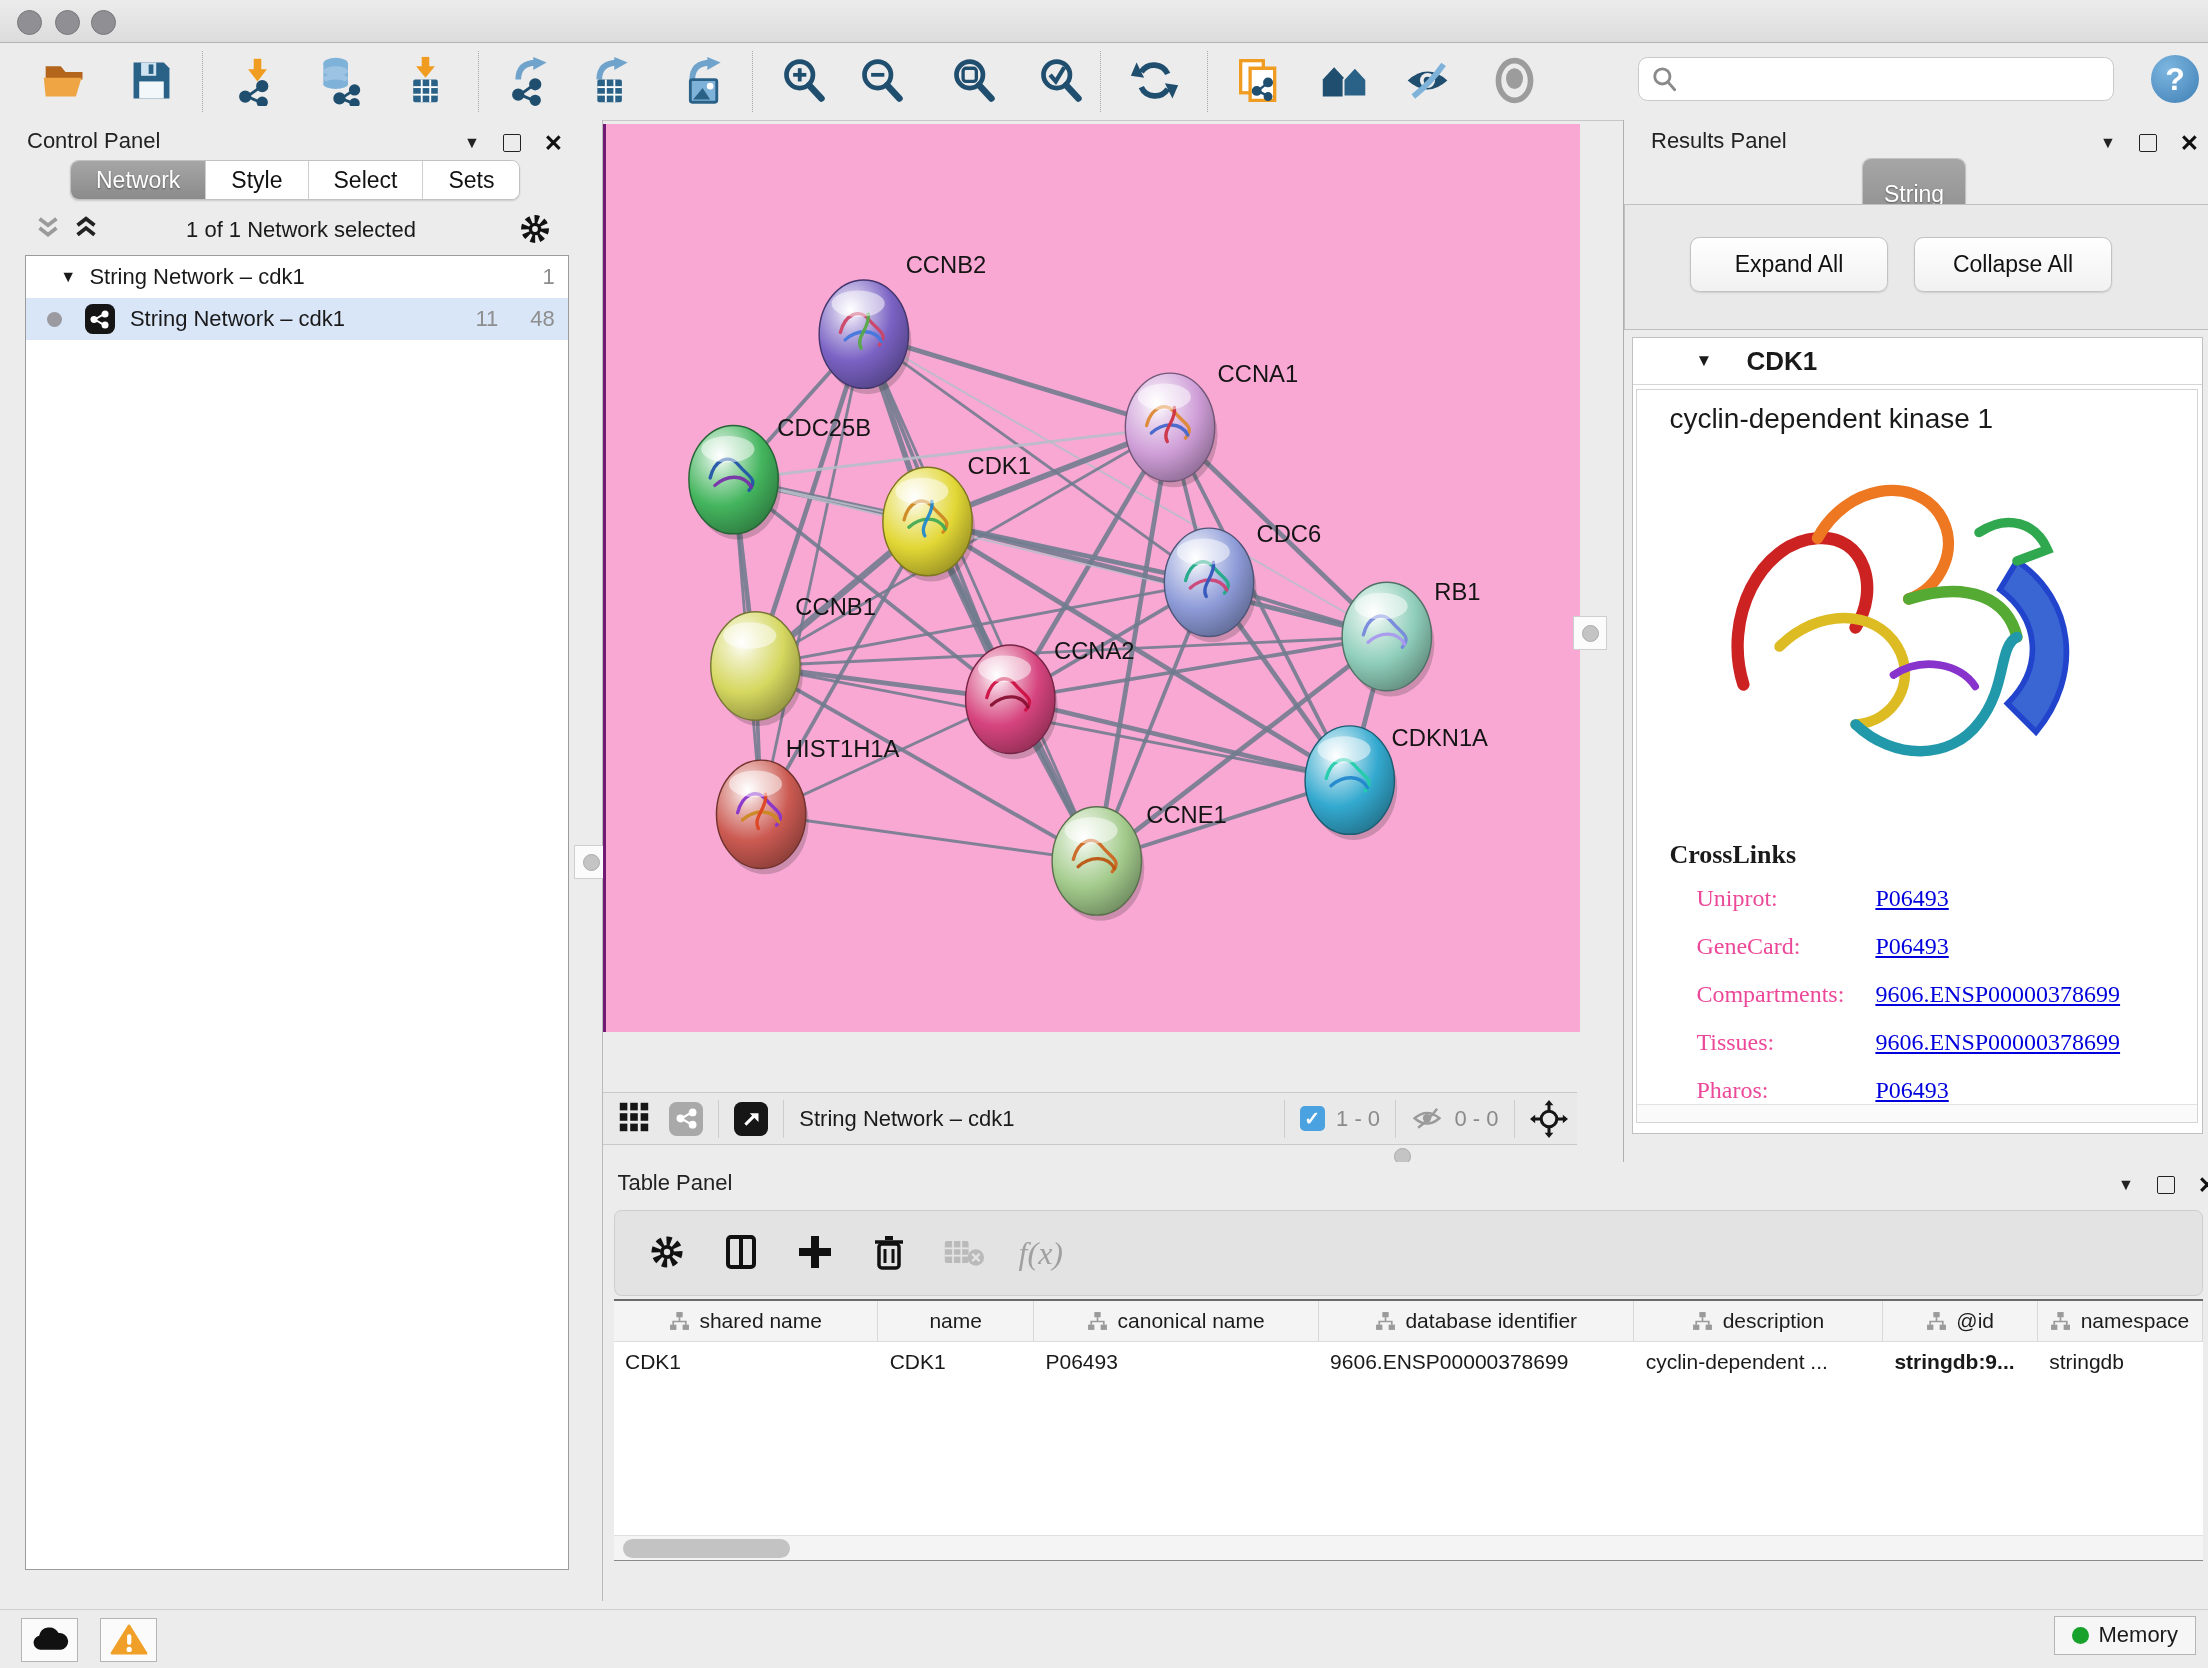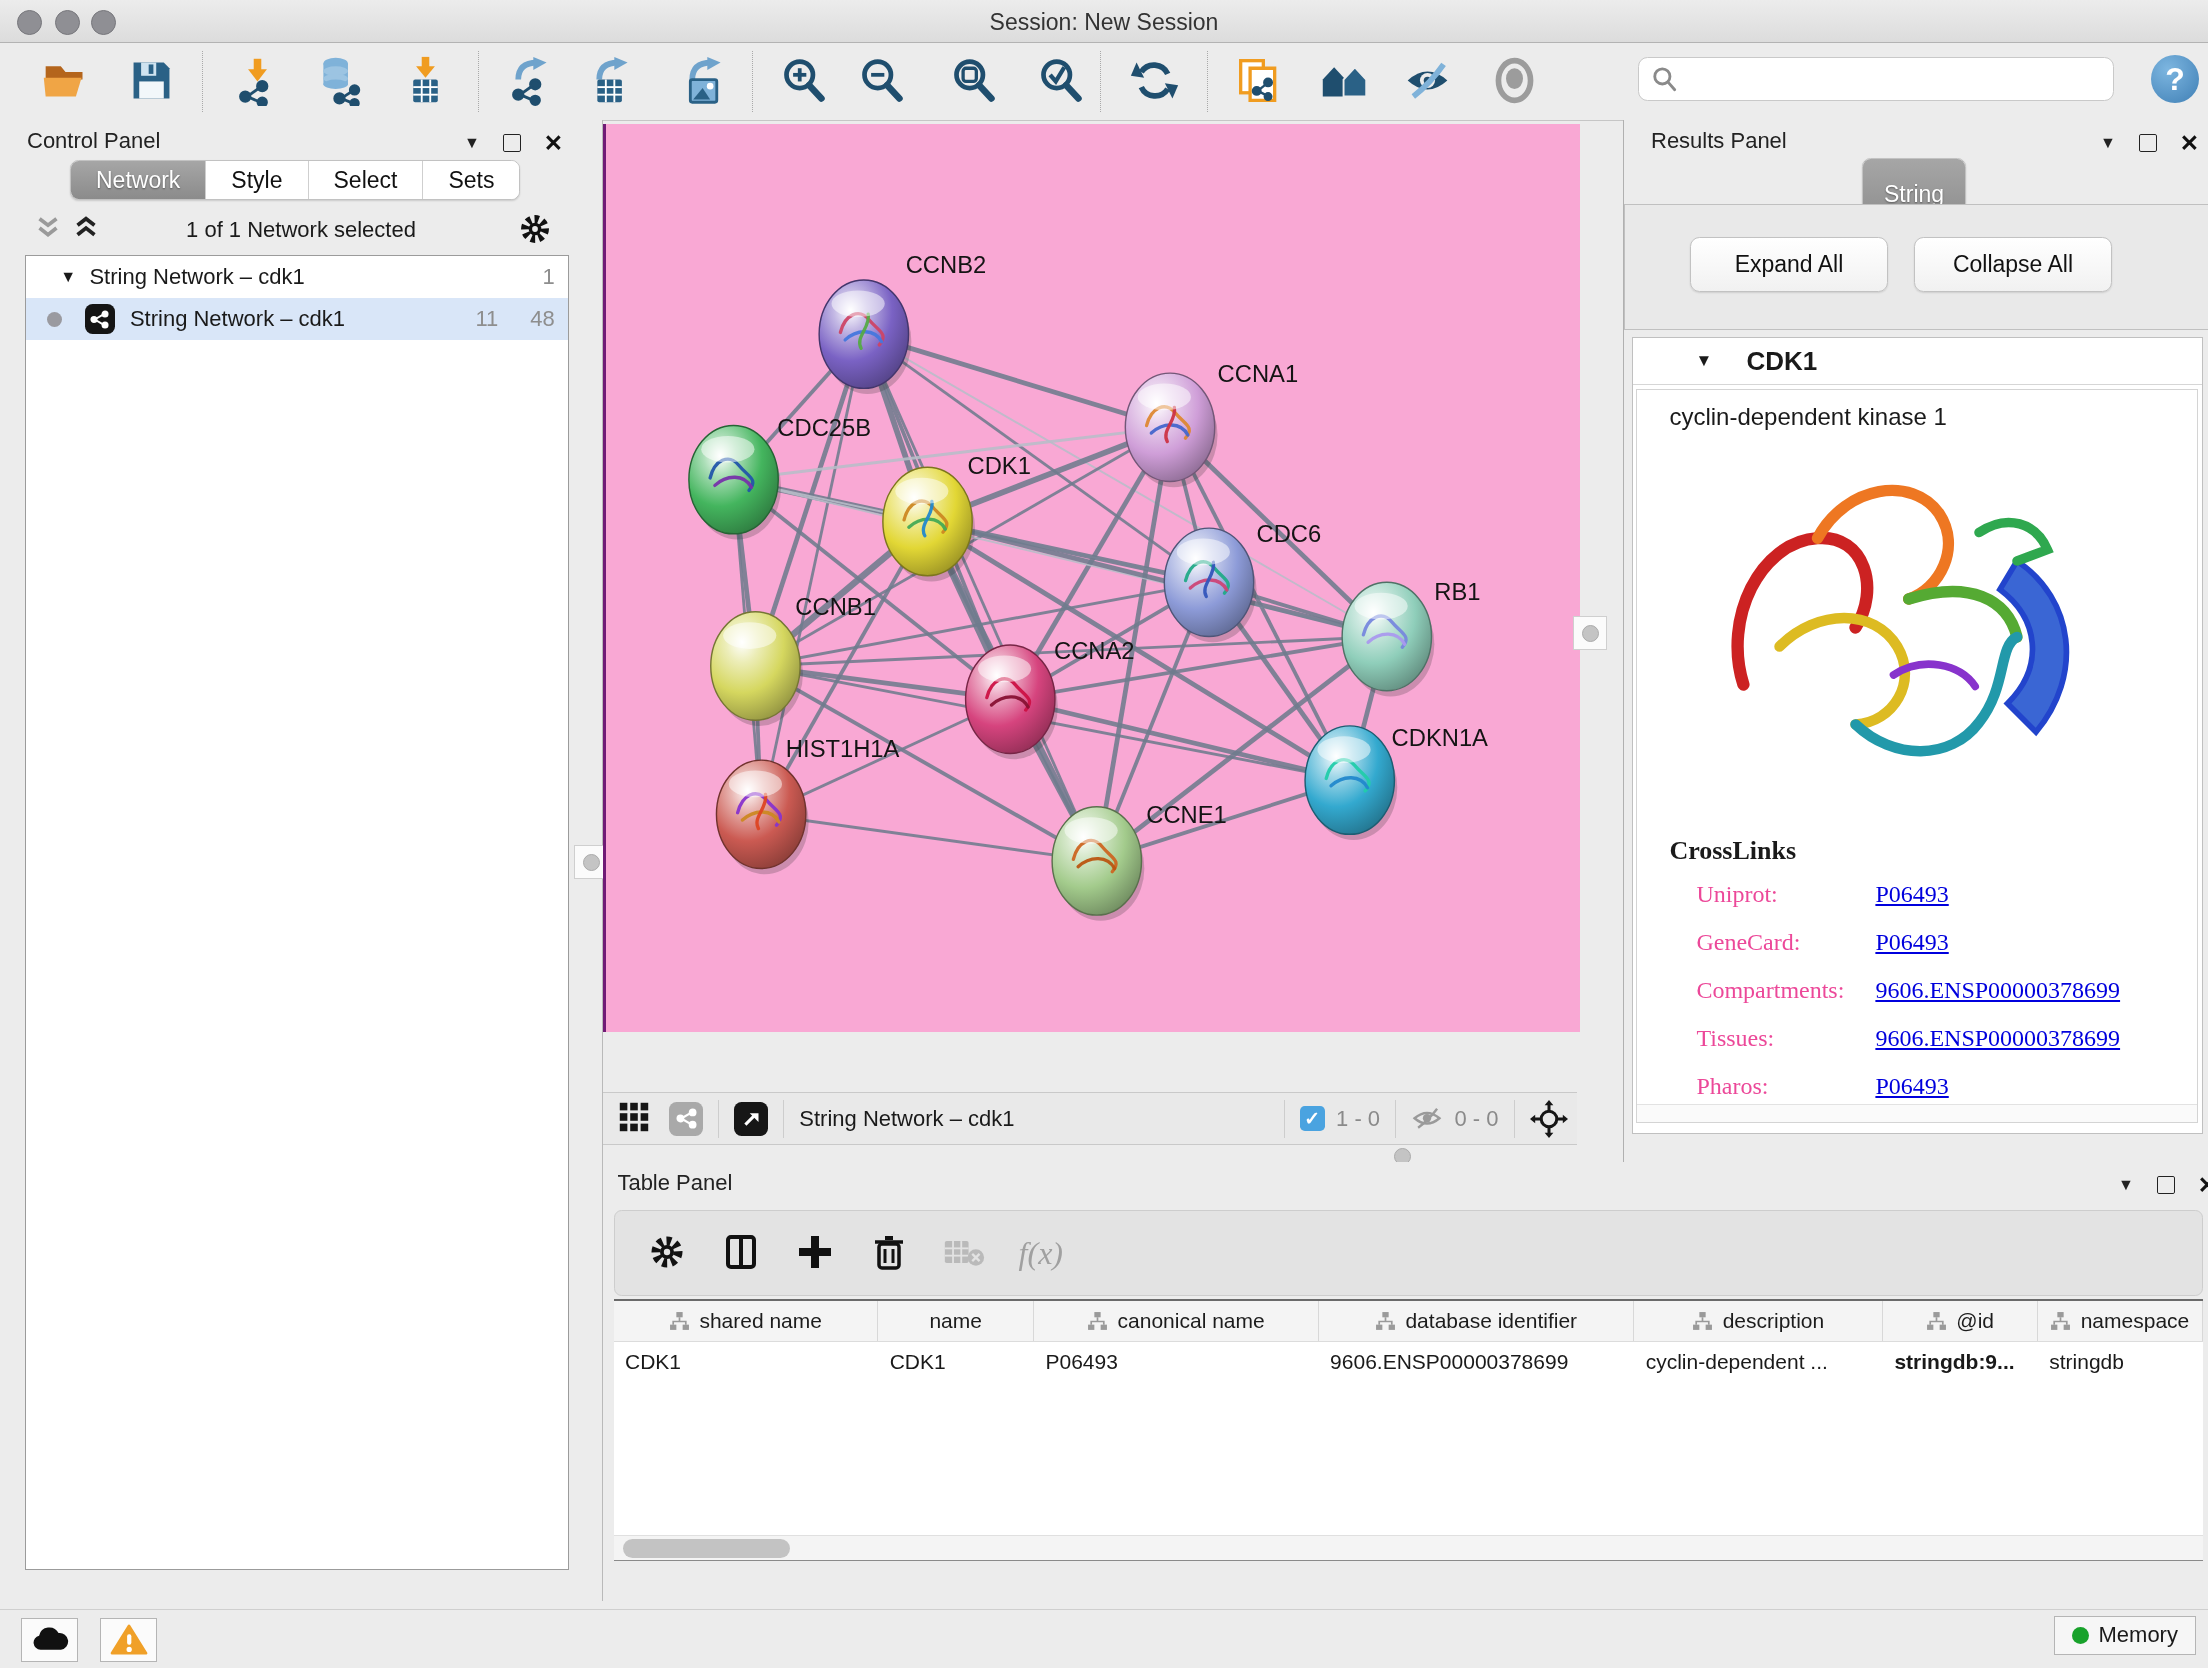--- a/index.html
+++ b/index.html
@@ -87,21 +87,20 @@
   .memdot{width:17px;height:17px;border-radius:50%;background:#18a22b}
   .glyph{display:inline-block}
 </style>
 </head>
 <body>
 
 <div class="abs titlebar">
   <div class="abs tl-dot" style="left:17px"></div>
   <div class="abs tl-dot" style="left:55px"></div>
   <div class="abs tl-dot" style="left:91px"></div>
-  <div class="abs win-title">Session: New Session</div>
 </div>
 
 <div class="abs toolbar">
   <div class="abs tbtn" style="left:39px">
     <svg class="glyph" width="51" height="51" viewBox="0 0 54 54">
       <path d="M6 12 h16 l5 6 h18 v8 H6 Z" fill="#b4651c"></path>
       <path d="M4 24 h40 l-6 20 H6 Z" fill="#f0a545"></path>
     </svg>
   </div>
   <div class="abs tbtn" style="left:125px">
@@ -644,21 +643,21 @@
   <div class="abs rp-box" style="left:0;top:84px;width:663px;height:126px">
     <div class="abs btn" style="left:65px;top:32px;width:196px;height:53px">Expand All</div>
     <div class="abs btn" style="left:289px;top:32px;width:196px;height:53px">Collapse All</div>
   </div>
   <div class="abs rp-box" style="left:7.6px;top:217px;width:571px;height:797px;background:#fff">
     <div class="cdk-head" style="height:46px">
       <span style="margin:0 34px 0 63px;font-size:17px">▼</span>
       <span style="font-size:26px;font-weight:bold">CDK1</span>
     </div>
     <div style="border:1px solid #d4d4d4;margin:3.8px;height:732px;position:relative;overflow:hidden">
-      <div style="font-size:24px;margin:13.3px 0 0 32px">cyclin-dependent kinase 1</div>
+      <div style="font-size:28px;margin:13.3px 0 0 32px">cyclin-dependent kinase 1</div>
       <svg class="abs" style="left:57px;top:57px" width="418" height="380" viewBox="0 0 440 400">
         <g fill="none" stroke-linecap="round">
           <path d="M52 250 C30 180 70 100 130 96 C180 92 196 150 170 190" stroke="#cc2222" stroke-width="13"></path>
           <path d="M130 96 C160 40 230 30 258 70 C282 106 258 150 226 160" stroke="#ee7722" stroke-width="12"></path>
           <path d="M90 210 C130 170 190 170 214 210 C236 247 210 290 170 292" stroke="#ddbb22" stroke-width="11"></path>
           <path d="M226 160 C290 140 330 160 340 200" stroke="#55aa33" stroke-width="12"></path>
           <path d="M170 292 C210 330 270 330 300 290 C330 252 320 210 340 200" stroke="#2299aa" stroke-width="11"></path>
           <path d="M340 120 C400 160 410 240 360 300 L330 270 C370 230 362 180 322 150 Z" stroke="#2244cc" stroke-width="6" fill="#3a66d4"></path>
           <path d="M300 90 C330 70 360 80 372 108 L340 120" stroke="#2fa84f" stroke-width="10"></path>
           <path d="M210 240 C240 220 280 228 296 252" stroke="#8833cc" stroke-width="8"></path>

